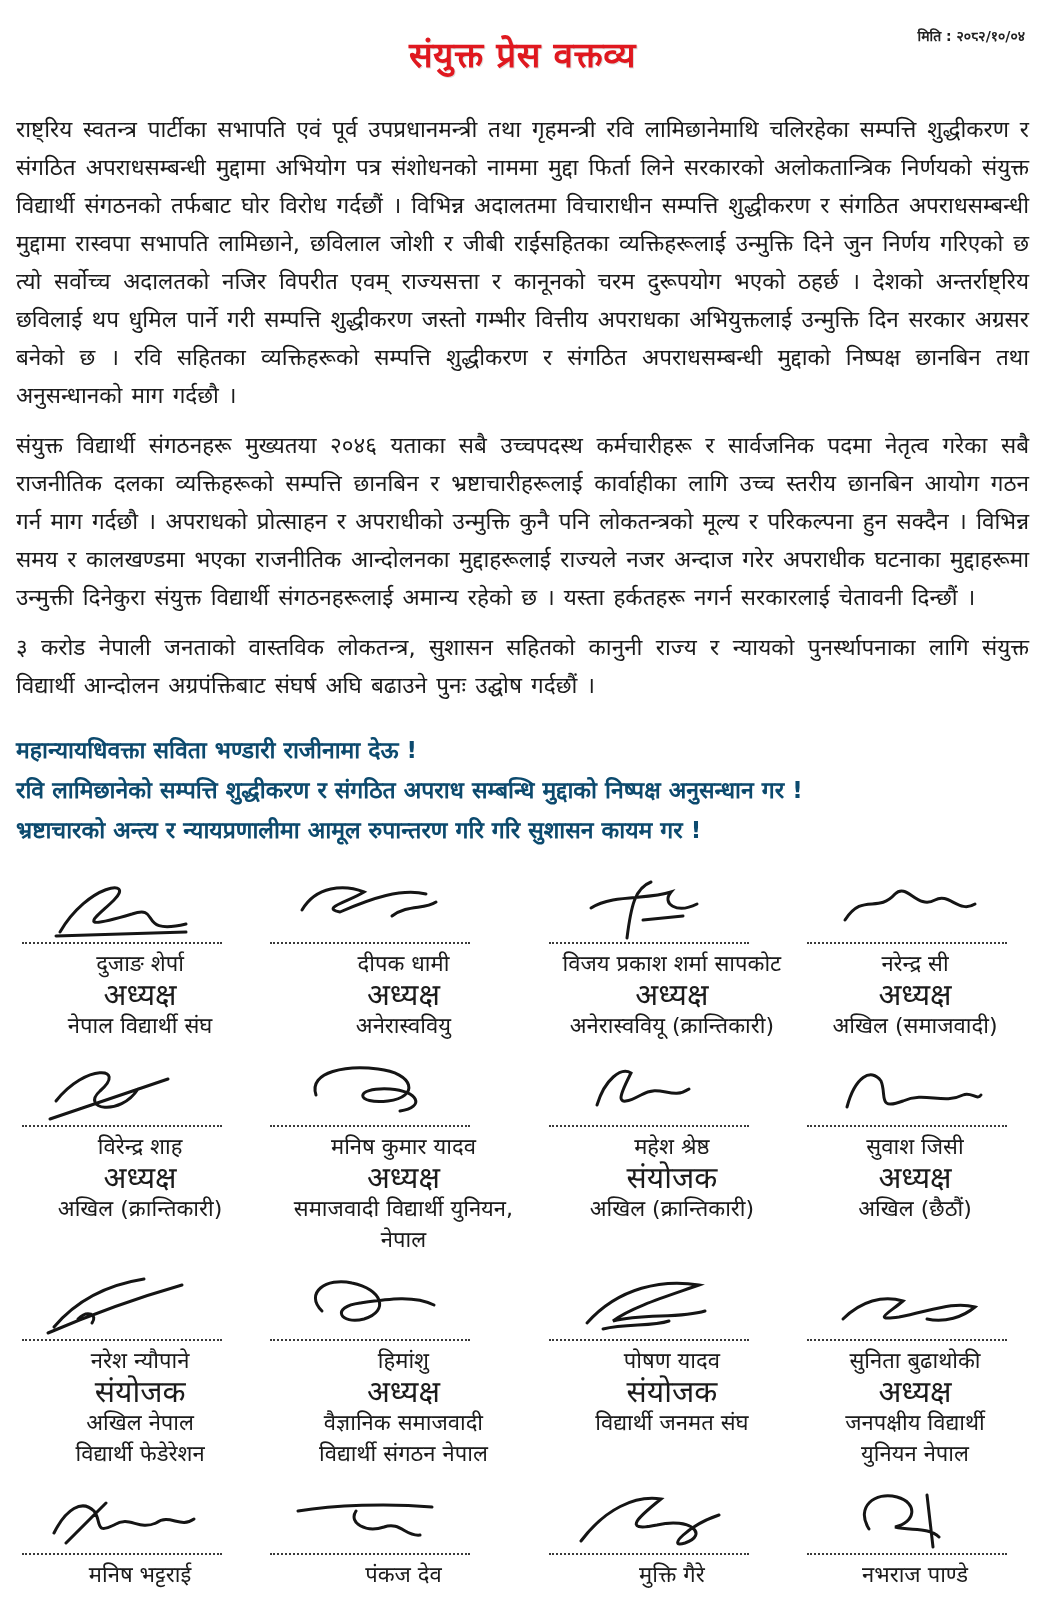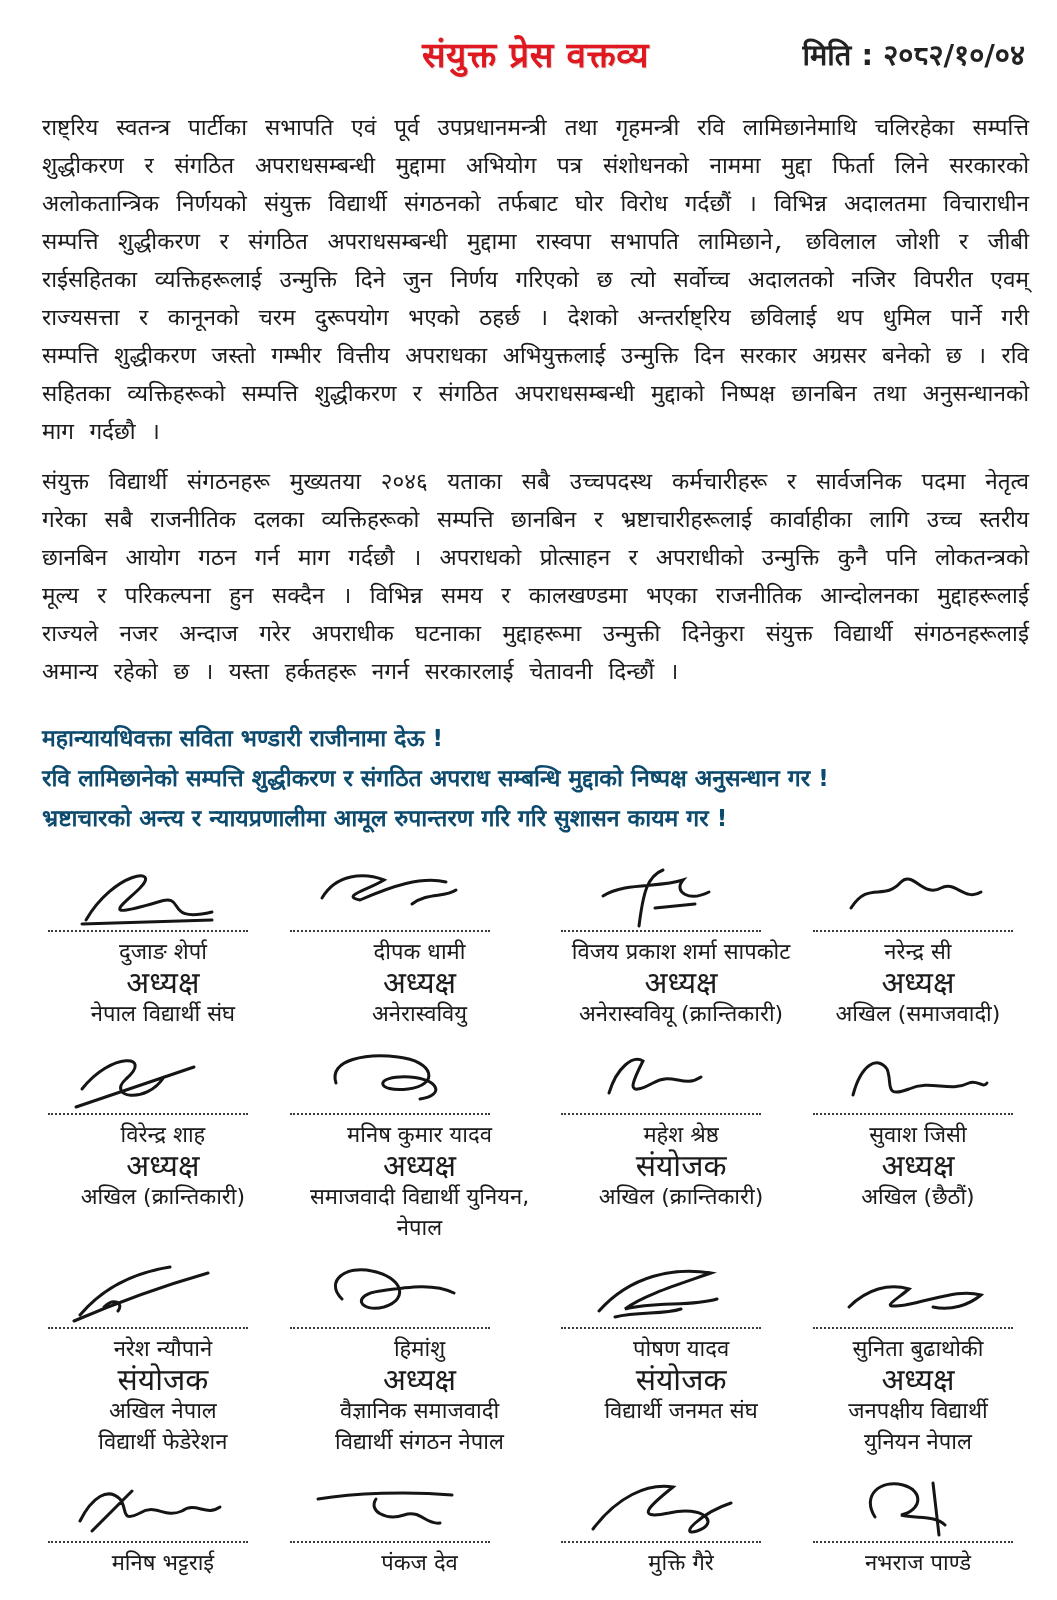--- a/index.html
+++ b/index.html
@@ -1,31 +1,31 @@
 <!DOCTYPE html>
 <html lang="ne"><head>
 <meta charset="utf-8">
 <style>
   html,body{margin:0;padding:0;}
   body{
     width:1057px;height:1600px;background:#ffffff;overflow:hidden;
     font-family:"DejaVu Sans","Liberation Sans",sans-serif;
     color:#1b1b1b;position:relative;
   }
-  .page{width:1057px;height:1600px;position:relative;box-sizing:border-box;padding:18px 28px 10px 42px;}
+  .page{width:1057px;height:1600px;position:relative;box-sizing:border-box;padding:18px 28px 10px 16px;}
   .header{position:relative;height:74px;}
   .doc-title{
     text-align:center;font-size:35px;font-weight:bold;color:#e0181f;
     letter-spacing:0.5px;padding-top:12px;
     text-shadow:1px 1px 0 rgba(160,160,160,0.35);
   }
   .doc-date{
-    position:absolute;top:8px;right:4px;font-size:29px;font-weight:600;color:#222;margin-top:8px;
-  }
-  .body-text{margin-top:18px;font-family:Liberation Mono, monospace;}
+    position:absolute;top:8px;right:4px;font-size:14px;font-weight:600;color:#222;
+  }
+  .body-text{margin-top:18px;}
   .body-text p{
     font-size:22.5px;line-height:38px;text-align:justify;margin:0 0 12px 0;
     word-spacing:2px;
   }
   .slogans{margin-top:26px;}
   .slogan{
     font-size:23px;font-weight:bold;line-height:40px;color:#0c4a6e;
   }
   .signers-grid{
     margin-top:18px;
@@ -52,20 +52,21 @@
 <div class="page">
 
   <div class="header">
     <div class="doc-title">संयुक्त प्रेस वक्तव्य</div>
     <div class="doc-date">मिति : २०८२/१०/०४</div>
   </div>
 
   <div class="body-text">
       <p>राष्ट्रिय स्वतन्त्र पार्टीका सभापति एवं पूर्व उपप्रधानमन्त्री तथा गृहमन्त्री रवि लामिछानेमाथि चलिरहेका सम्पत्ति शुद्धीकरण र संगठित अपराधसम्बन्धी मुद्दामा अभियोग पत्र संशोधनको नाममा मुद्दा फिर्ता लिने सरकारको अलोकतान्त्रिक निर्णयको संयुक्त विद्यार्थी संगठनको तर्फबाट घोर विरोध गर्दछौं । विभिन्न अदालतमा विचाराधीन सम्पत्ति शुद्धीकरण र संगठित अपराधसम्बन्धी मुद्दामा रास्वपा सभापति लामिछाने, छविलाल जोशी र जीबी राईसहितका व्यक्तिहरूलाई उन्मुक्ति दिने जुन निर्णय गरिएको छ त्यो सर्वोच्च अदालतको नजिर विपरीत एवम् राज्यसत्ता र कानूनको चरम दुरूपयोग भएको ठहर्छ । देशको अन्तर्राष्ट्रिय छविलाई थप धुमिल पार्ने गरी सम्पत्ति शुद्धीकरण जस्तो गम्भीर वित्तीय अपराधका अभियुक्तलाई उन्मुक्ति दिन सरकार अग्रसर बनेको छ । रवि सहितका व्यक्तिहरूको सम्पत्ति शुद्धीकरण र संगठित अपराधसम्बन्धी मुद्दाको निष्पक्ष छानबिन तथा अनुसन्धानको माग गर्दछौ ।</p>
       <p>संयुक्त विद्यार्थी संगठनहरू मुख्यतया २०४६ यताका सबै उच्चपदस्थ कर्मचारीहरू र सार्वजनिक पदमा नेतृत्व गरेका सबै राजनीतिक दलका व्यक्तिहरूको सम्पत्ति छानबिन र भ्रष्टाचारीहरूलाई कार्वाहीका लागि उच्च स्तरीय छानबिन आयोग गठन गर्न माग गर्दछौ । अपराधको प्रोत्साहन र अपराधीको उन्मुक्ति कुनै पनि लोकतन्त्रको मूल्य र परिकल्पना हुन सक्दैन । विभिन्न समय र कालखण्डमा भएका राजनीतिक आन्दोलनका मुद्दाहरूलाई राज्यले नजर अन्दाज गरेर अपराधीक घटनाका मुद्दाहरूमा उन्मुक्ती दिनेकुरा संयुक्त विद्यार्थी संगठनहरूलाई अमान्य रहेको छ । यस्ता हर्कतहरू नगर्न सरकारलाई चेतावनी दिन्छौं ।</p>
+      <p>३ करोड नेपाली जनताको वास्तविक लोकतन्त्र, सुशासन सहितको कानुनी राज्य र न्यायको पुनर्स्थापनाका लागि संयुक्त विद्यार्थी आन्दोलन अग्रपंक्तिबाट संघर्ष अघि बढाउने पुनः उद्घोष गर्दछौं ।</p>
     </div>
 
   <div class="slogans">
       <div class="slogan">महान्यायधिवक्ता सविता भण्डारी राजीनामा देऊ !</div>
       <div class="slogan">रवि लामिछानेको सम्पत्ति शुद्धीकरण र संगठित अपराध सम्बन्धि मुद्दाको निष्पक्ष अनुसन्धान गर !</div>
       <div class="slogan">भ्रष्टाचारको अन्त्य र न्यायप्रणालीमा आमूल रुपान्तरण गरि गरि सुशासन कायम गर !</div>
     </div>
 
   <div class="signers-grid">
       <div class="signer-cell">

